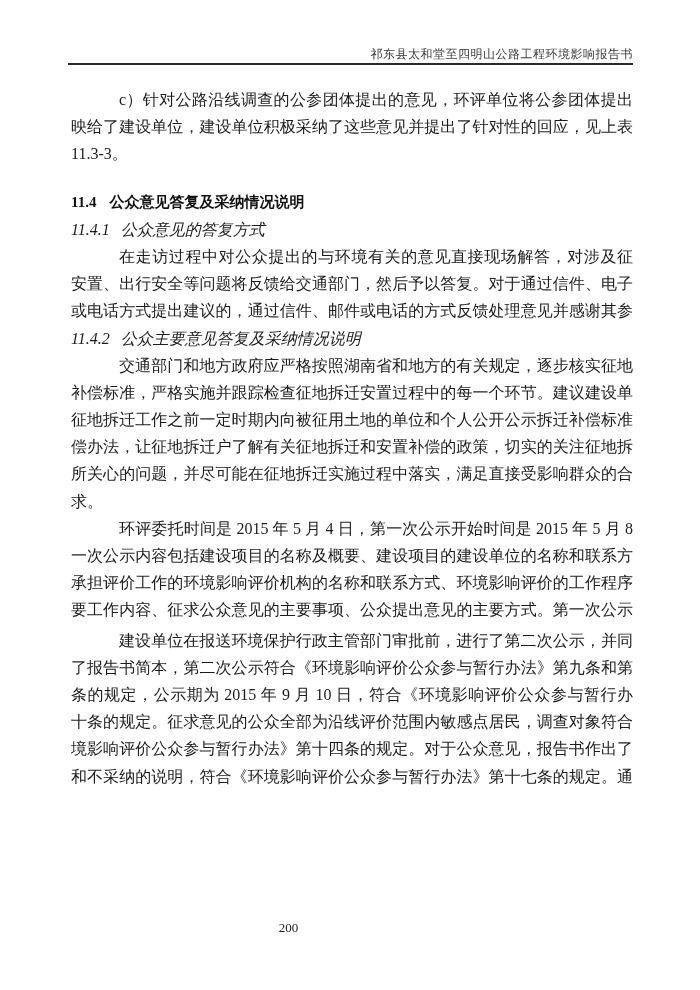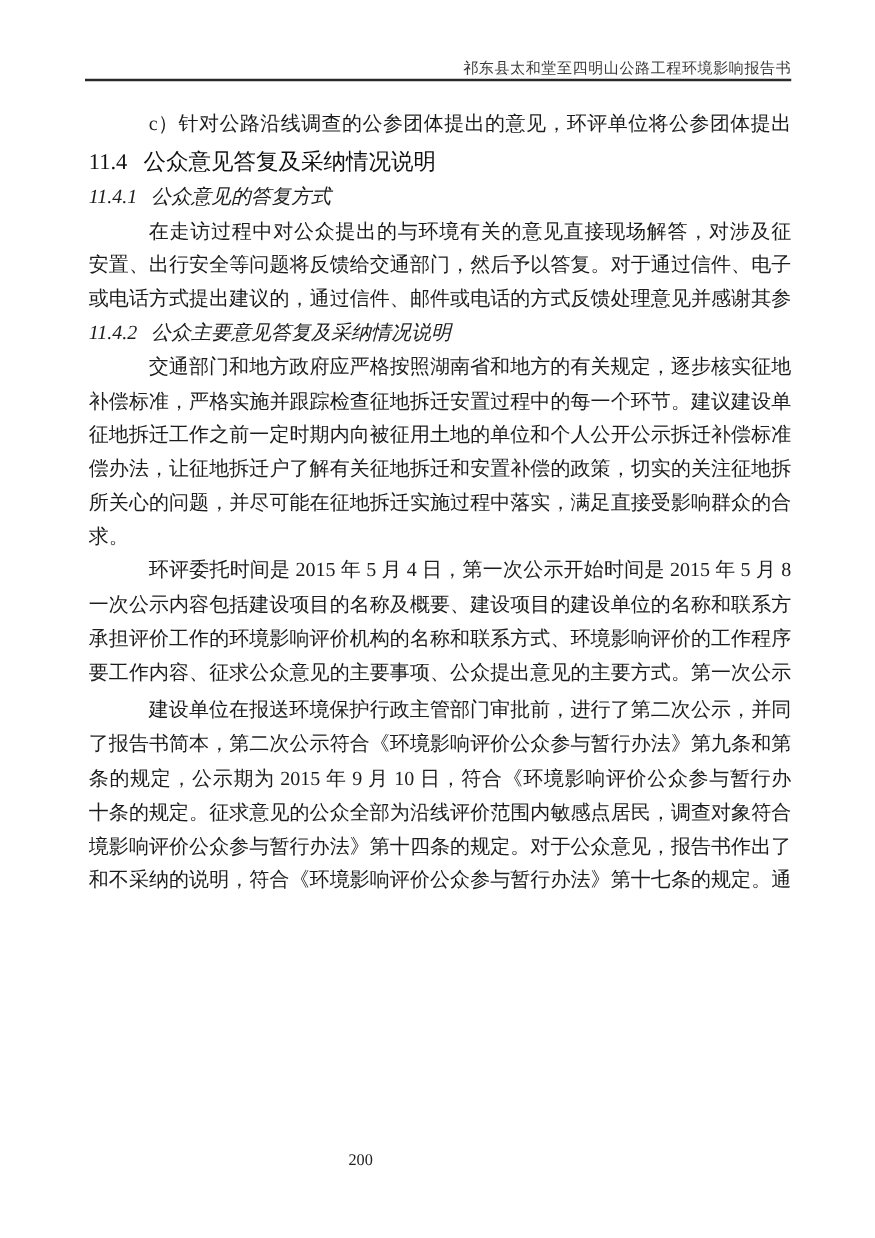--- a/index.html
+++ b/index.html
@@ -50,23 +50,23 @@
   .j {
     white-space: normal;
     text-align: justify;
     text-align-last: justify;
     text-justify: inter-character;
   }
   .ind { text-indent: 48px; }
 
   .h-major {
     font-family: "Liberation Sans", "DejaVu Sans", sans-serif;
-    font-weight: normal;
-    font-size: 18px;
-    margin-top: 3px;
+    font-weight: bold;
+    font-size: 15px;
+    margin-top: 20px;
     margin-bottom: 1px;
     color: #111111;
   }
   .h-major .hnum { margin-right: 13px; font-family: "Liberation Serif", "DejaVu Serif", serif; }
   .h-minor { font-size: 16px; font-style: italic; }
   .h-minor .hnum { margin-right: 11px; }
 
   .pagenum {
     position: absolute;
     left: 0;
@@ -83,20 +83,22 @@
 <div class="page">
 
   <div class="pagehead">
     <span>祁东县太和堂至四明山公路工程环境影响报告书</span>
   </div>
   <div class="headrule"></div>
 
   <div class="content">
 
     <div class="line j ind">c）针对公路沿线调查的公参团体提出的意见，环评单位将公参团体提出的意见反</div>
+    <div class="line j">映给了建设单位，建设单位积极采纳了这些意见并提出了针对性的回应，见上表</div>
+    <div class="line">11.3-3。</div>
 
     <div class="line h-major">
       <span class="hnum">11.4</span><span class="htitle">公众意见答复及采纳情况说明</span>
     </div>
 
     <div class="line h-minor">
       <span class="hnum">11.4.1</span><span class="htitle">公众意见的答复方式</span>
     </div>
 
     <div class="line j ind">在走访过程中对公众提出的与环境有关的意见直接现场解答，对涉及征地、拆迁</div>

